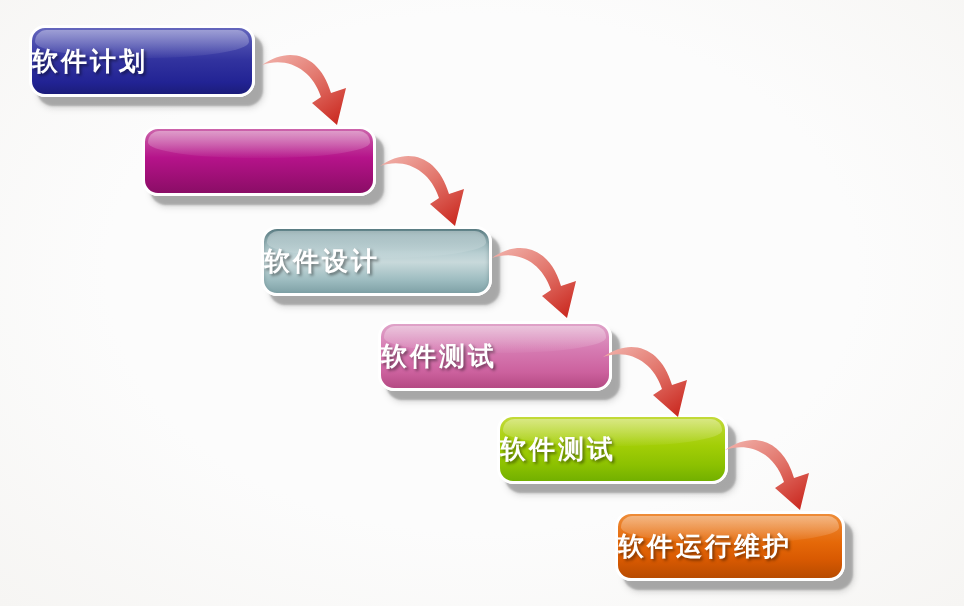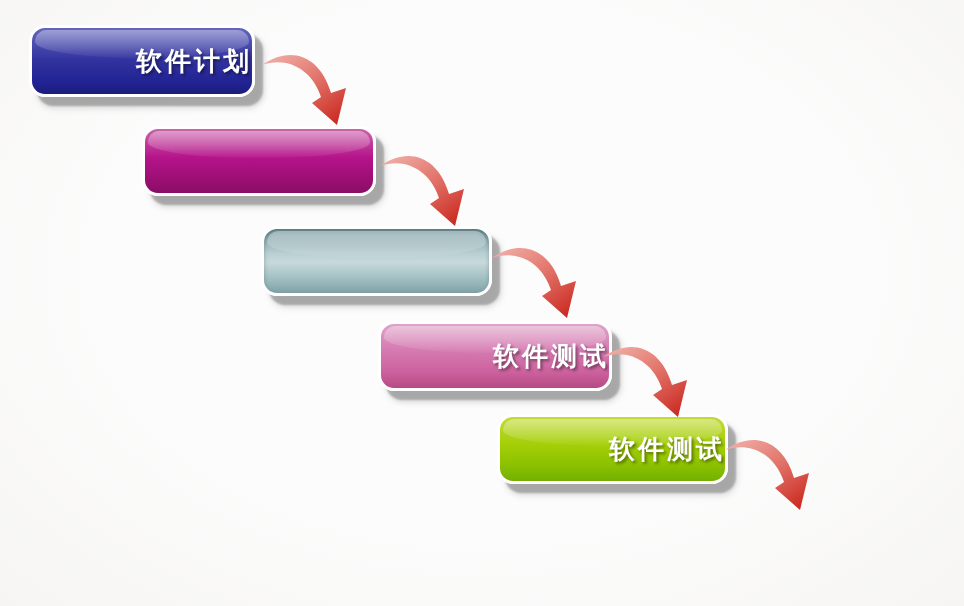--- a/index.html
+++ b/index.html
@@ -16,21 +16,21 @@
     height: 606px;
     background: radial-gradient(ellipse at 50% 45%, #fcfcfc 55%, #f6f5f3 100%);
   }
   .stage-box {
     position: absolute;
     box-sizing: border-box;
     border: 3px solid #ffffff;
     border-radius: 16px;
     display: flex;
     align-items: center;
-    justify-content: flex-end;
+    justify-content: flex-start;
     box-shadow: 8px 9px 2px rgba(128,128,128,0.55), 9px 11px 6px rgba(128,128,128,0.30);
   }
   .gloss {
     position: absolute;
     left: 3px;
     right: 3px;
     top: 2px;
     height: 42%;
     border-radius: 12px 12px 50% 50% / 12px 12px 60% 60%;
     background: linear-gradient(180deg, rgba(255,255,255,0.38), rgba(255,255,255,0.03));
@@ -78,32 +78,37 @@
     <div class="gloss"></div>
     <span class="stage-label">软件计划</span>
   </div>
 
   <div class="stage-box s2">
     <div class="gloss"></div>
   </div>
 
   <div class="stage-box s3">
     <div class="gloss"></div>
+    <span class="stage-label">软件设计</span>
   </div>
 
   <div class="stage-box s4">
     <div class="gloss"></div>
     <span class="stage-label">软件测试</span>
   </div>
 
   <div class="stage-box s5">
     <div class="gloss"></div>
     <span class="stage-label">软件测试</span>
   </div>
 
+  <div class="stage-box s6">
+    <div class="gloss"></div>
+    <span class="stage-label">软件运行维护</span>
+  </div>
 
   <svg class="arrow-layer" width="964" height="606" viewBox="0 0 964 606" xmlns="http://www.w3.org/2000/svg">
     <defs>
       <linearGradient id="arrowGrad" x1="0" y1="0" x2="0.85" y2="1">
         <stop offset="0" stop-color="#f2b4ad"></stop>
         <stop offset="0.5" stop-color="#e2766c"></stop>
         <stop offset="1" stop-color="#cb2b22"></stop>
       </linearGradient>
       <g id="swoosh">
         <path fill="url(#arrowGrad)" d="M 2,14 C 30,-6 60,4 71,42 L 86,37 L 77,74 L 52,52 L 61,46 C 52,18 27,5 2,14 Z"></path>

